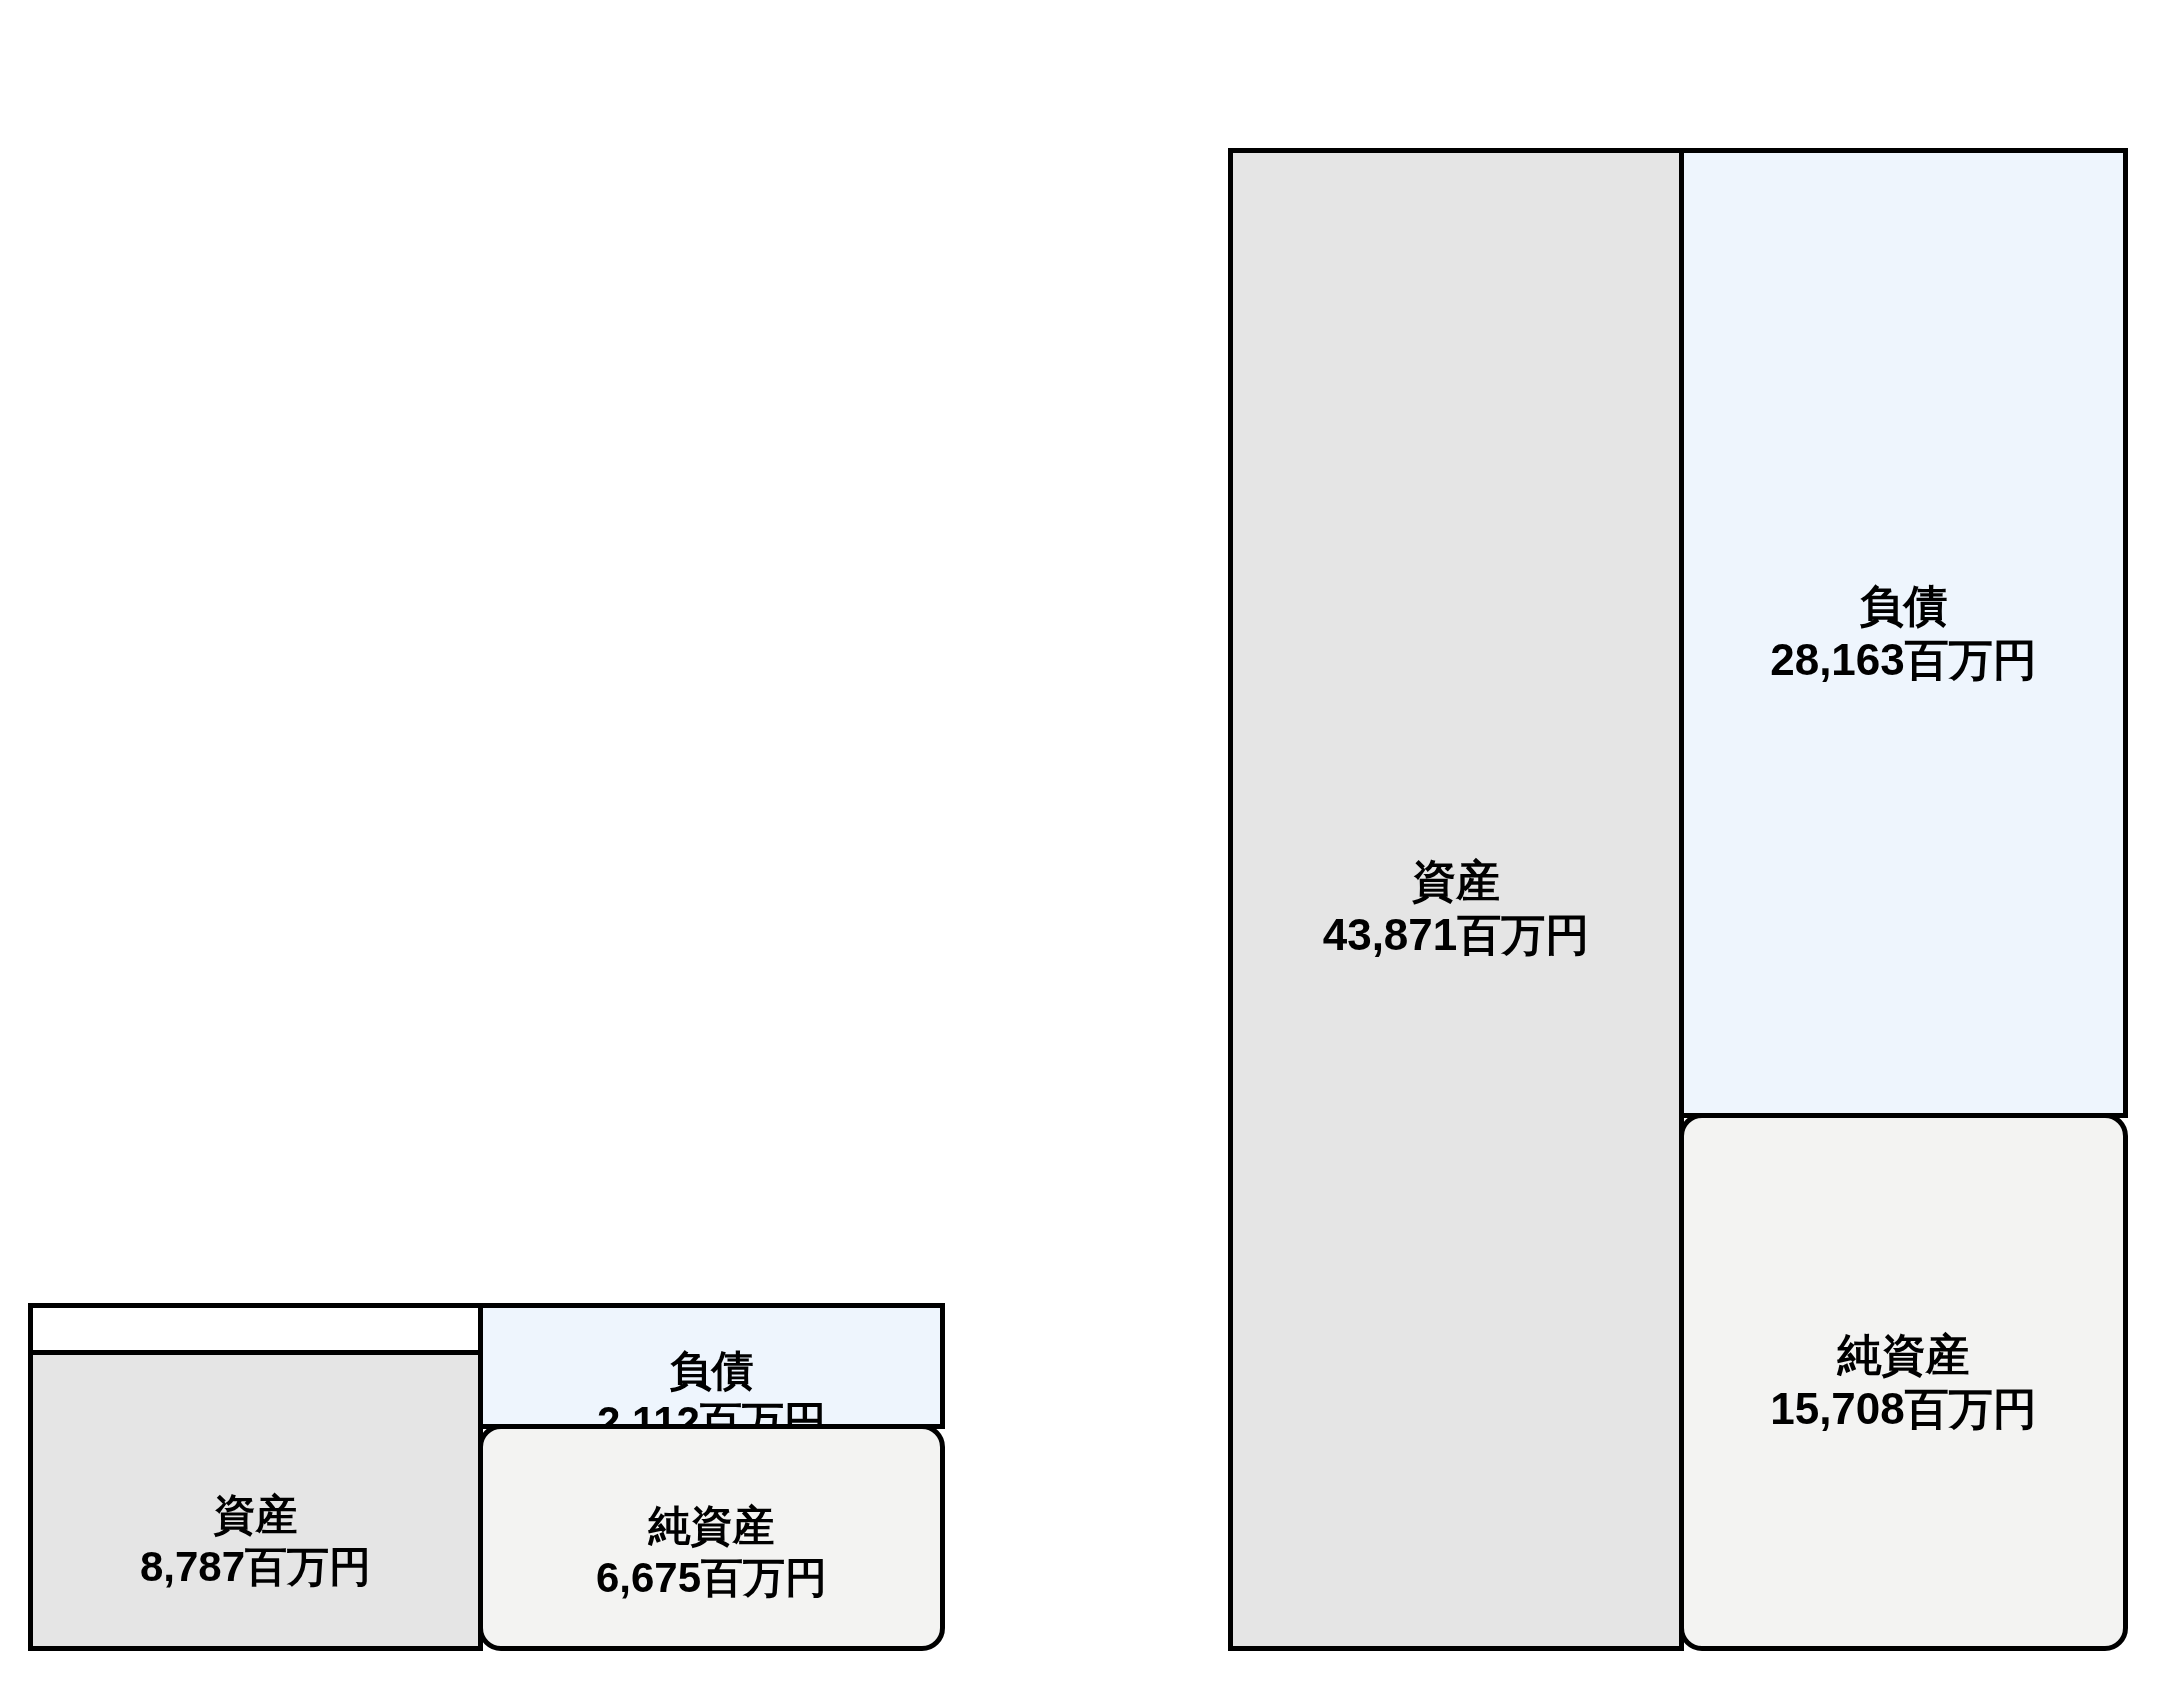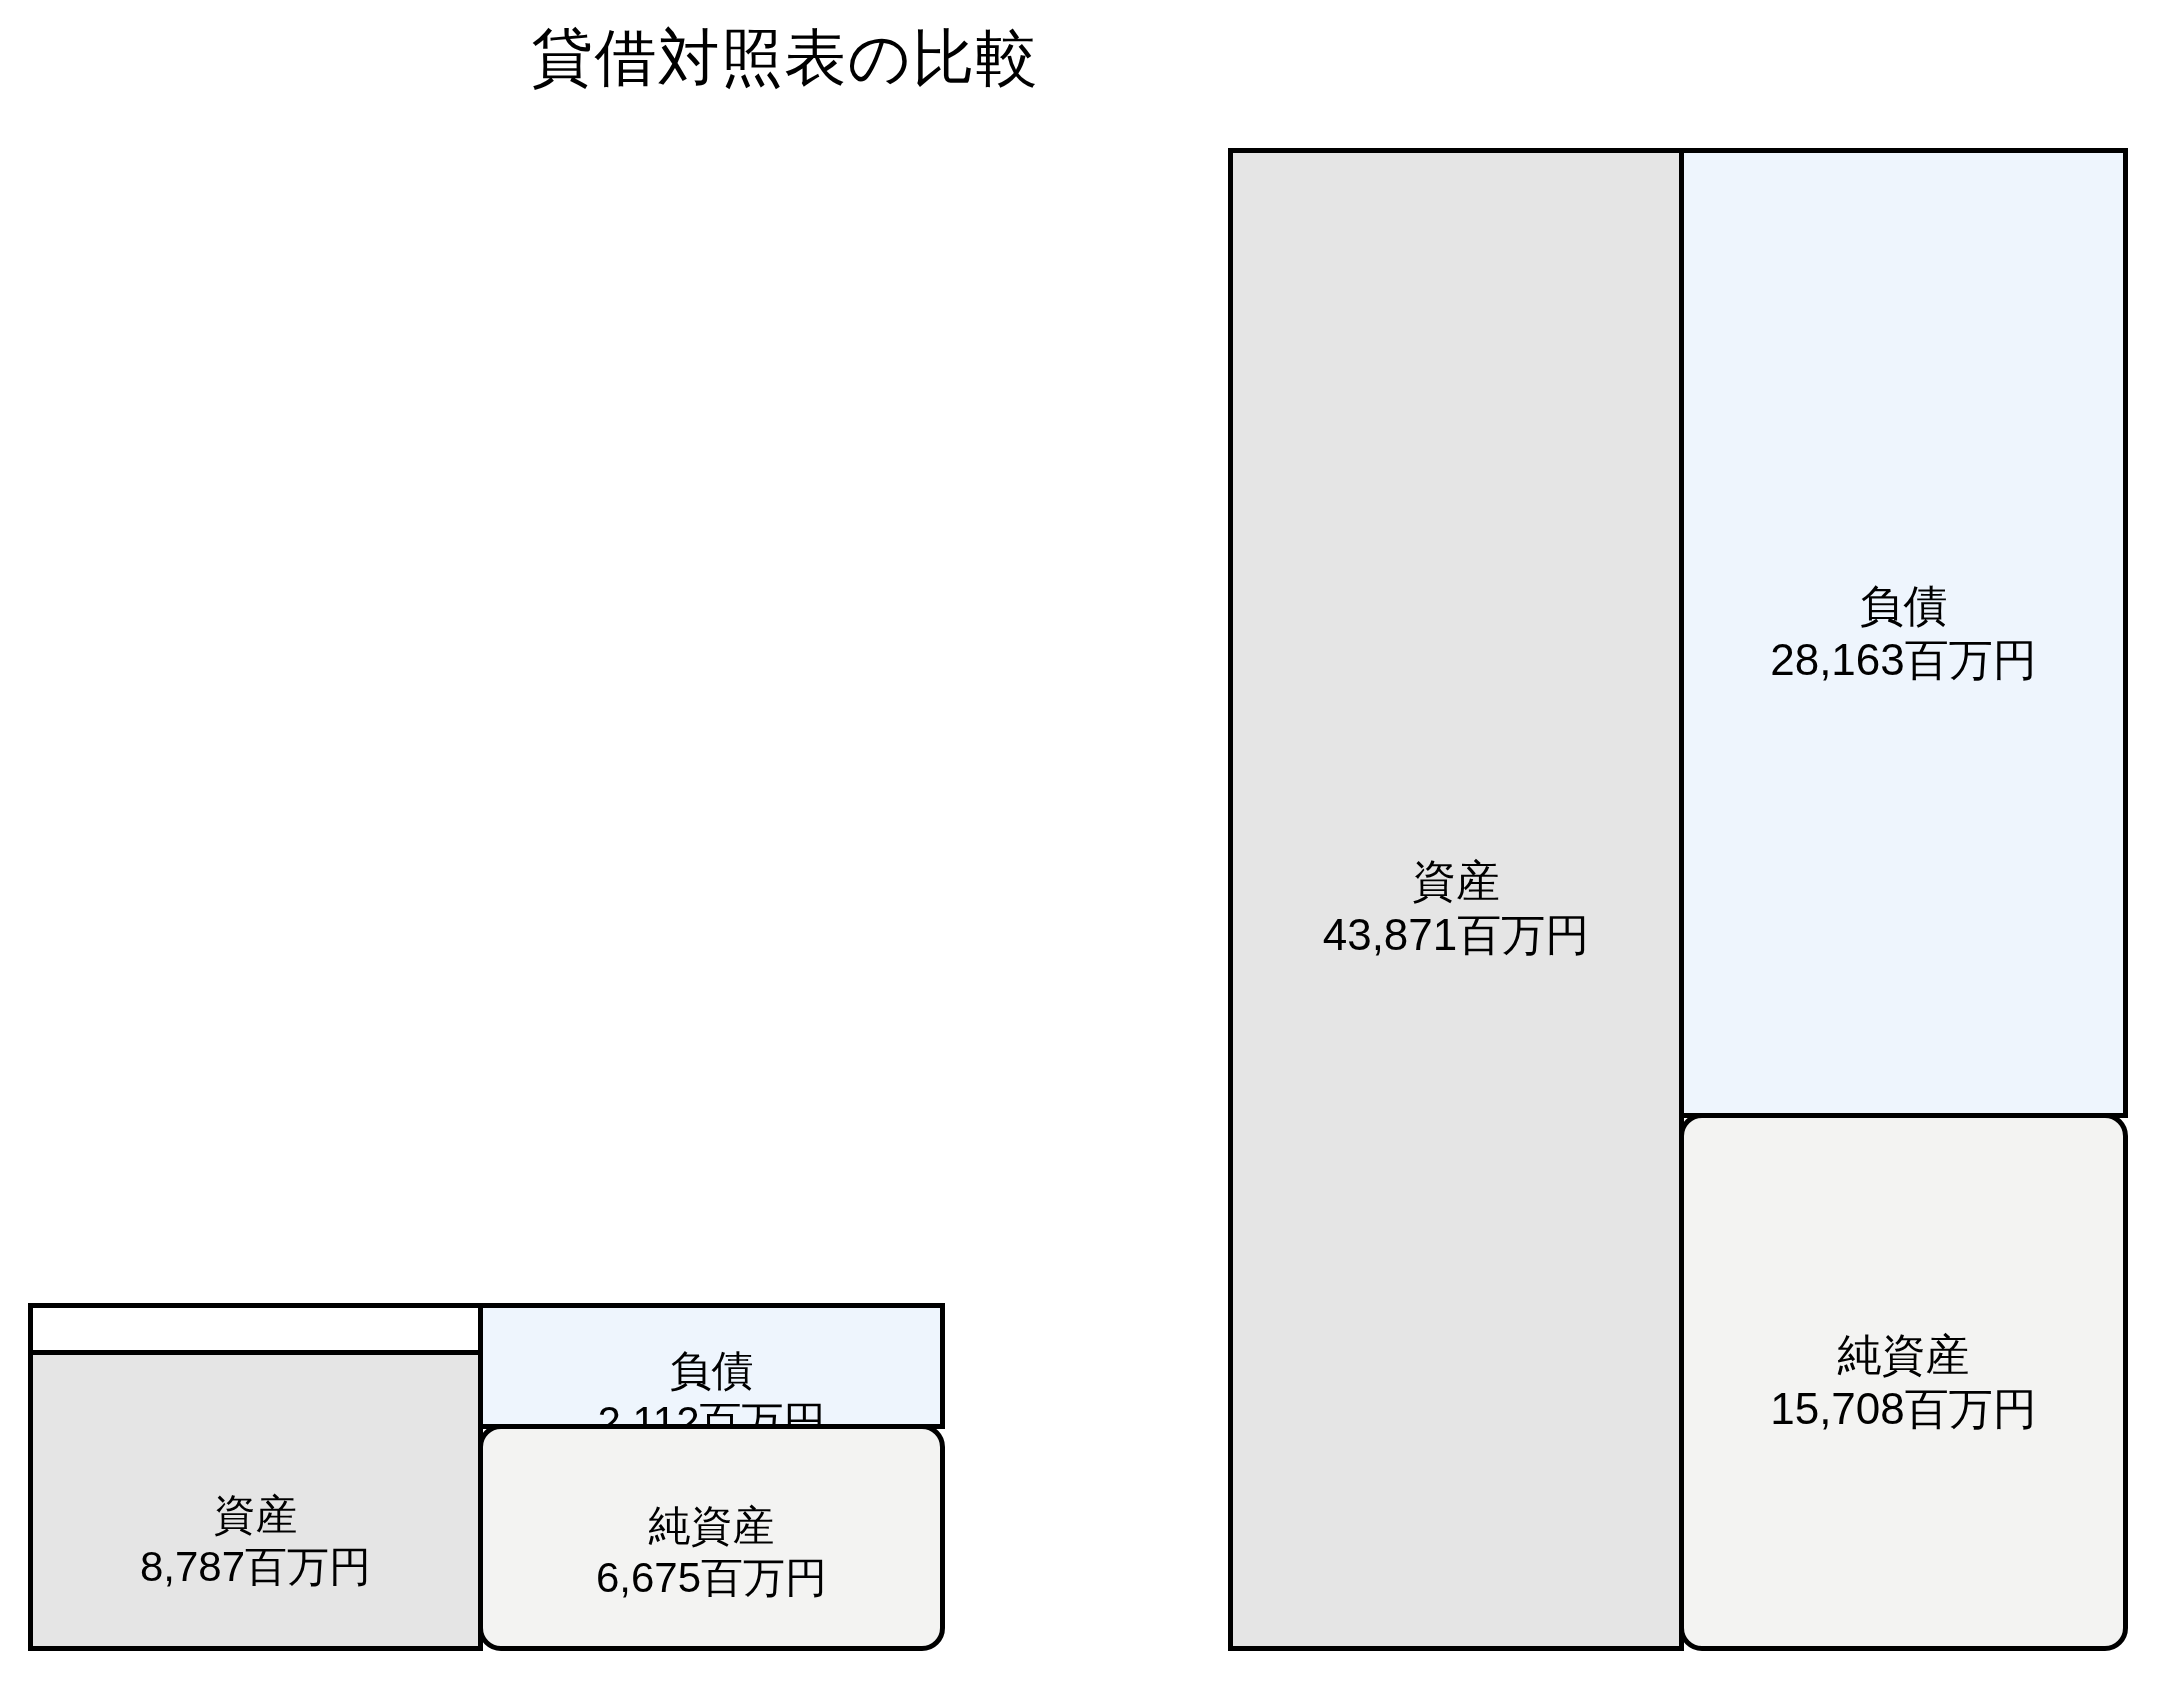--- a/index.html
+++ b/index.html
@@ -43,20 +43,21 @@
   }
 
   .bs-box {
     position: absolute;
     box-sizing: border-box;
     border: 5px solid #000000;
     display: flex;
     align-items: center;
     justify-content: center;
     overflow: hidden;
+    font-weight: bold;
   }
 
   .bs-box .box-label {
     text-align: center;
     line-height: 1.22;
     white-space: nowrap;
     pointer-events: none;
   }
 
   .box-label .lbl-name { display: block; }
@@ -115,21 +116,20 @@
   #left-liability-box .box-label { transform: translateY(30px); }
   #left-asset-box .box-label     { transform: translateY(40px); }
   #left-networth-box .box-label  { transform: translateY(14px); }
   #right-asset-box .box-label    { transform: translateY(8px); }
 </style>
 </head>
 <body>
 
 <div id="canvas">
 
-  <div class="chart-title">貸借対照表の比較</div>
 
   <div class="bs-chart" id="chart-left">
 
     <div class="bs-box fill-empty" id="left-asset-spacer"></div>
 
     <div class="bs-box fill-asset" id="left-asset-box">
       <div class="box-label">
         <span class="lbl-name">資産</span>
         <span class="lbl-value">8,787百万円</span>
       </div>

